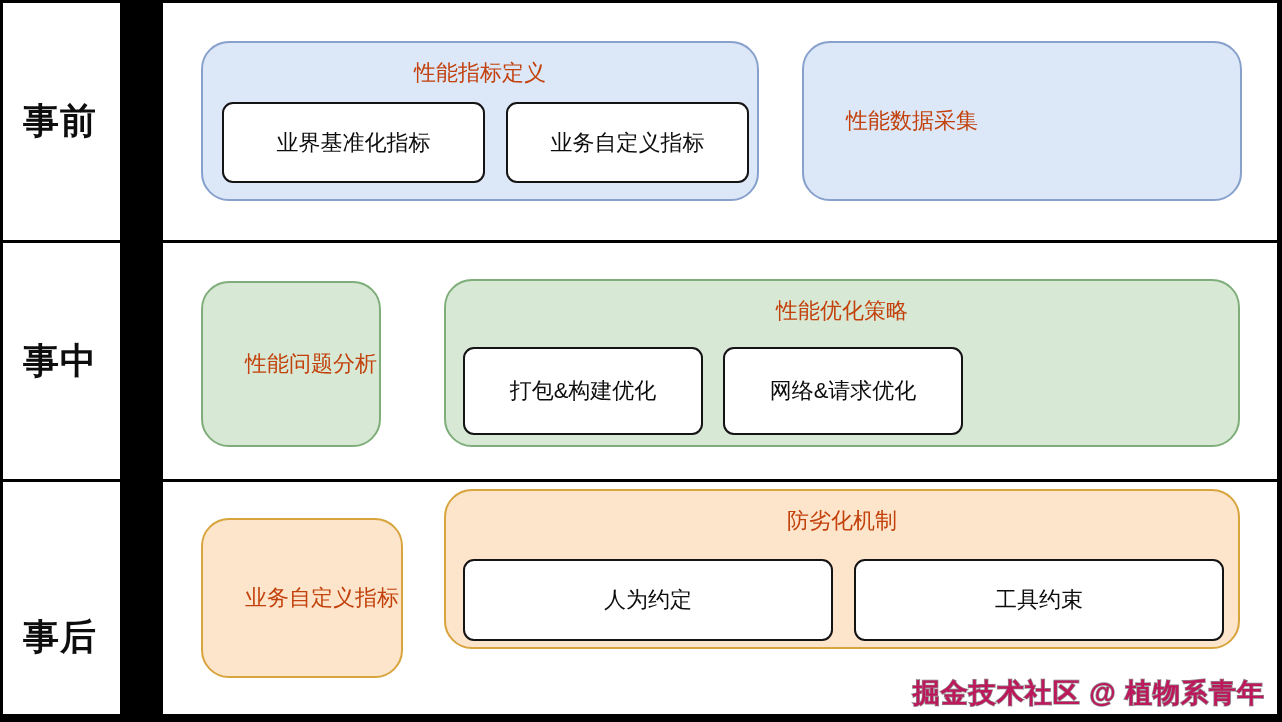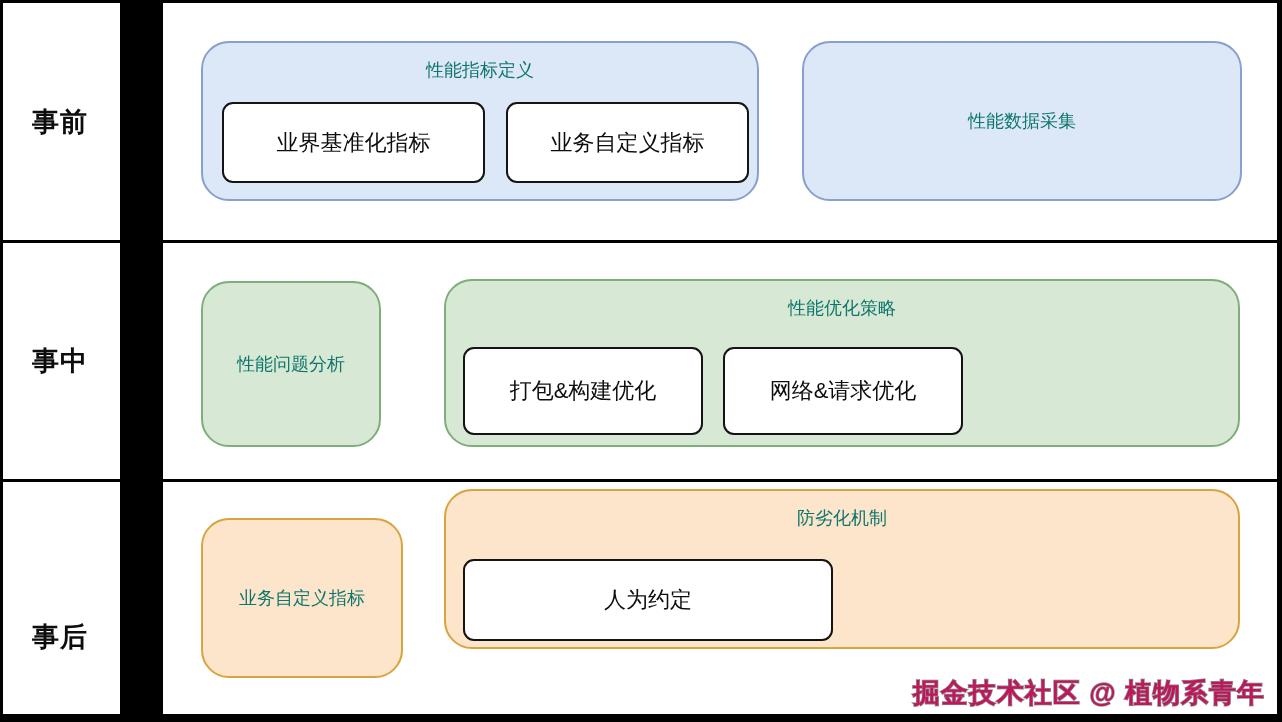--- a/index.html
+++ b/index.html
@@ -41,21 +41,21 @@
   .hline.h2 { top: 476px; }
 
   
   .phase {
     position: absolute;
     left: -3px;
     width: 120px;
     display: flex;
     align-items: center;
     justify-content: center;
-    font-size: 27px;
+    font-size: 36px;
     font-weight: 700;
     color: #0d0d0d;
     letter-spacing: 1px;
   }
   .phase.p1 { top: 0;     height: 237px; }
   .phase.p2 { top: 240px; height: 236px; }
   .phase.p3 { top: 494px; height: 280px; }
 
   
   .box {
@@ -64,26 +64,26 @@
     border-radius: 28px;
     border: 2px solid;
   }
   .box.blue   { background: #dce7f8; border-color: #87a0cc; }
   .box.green  { background: #d7e8d4; border-color: #7fae7b; }
   .box.orange { background: #fde5cb; border-color: #d8a43e; }
 
   .box.plain {
     display: flex;
     align-items: center;
-    justify-content: center;
+    padding-left: 42px;
   }
   .box-text, .group-title {
-    font-size: 18px;
+    font-size: 22px;
     font-weight: 500;
-    color: #0f766e;
+    color: #c2410c;
   }
   .group-title {
     position: absolute;
     left: 0;
     right: 0;
     top: 15px;
     text-align: center;
   }
   
   .wbox {
@@ -164,17 +164,18 @@
     <div class="wbox w1">打包&amp;构建优化</div>
     <div class="wbox w2">网络&amp;请求优化</div>
   </div>
 
   <div class="box orange plain b-result">
     <span class="box-text">业务自定义指标</span>
   </div>
   <div class="box orange b-antidegrade">
     <div class="group-title">防劣化机制</div>
     <div class="wbox w1">人为约定</div>
+    <div class="wbox w2">工具约束</div>
   </div>
 
   <div class="watermark">掘金技术社区 @ 植物系青年</div>
 
 </div>
 
 </body></html>

